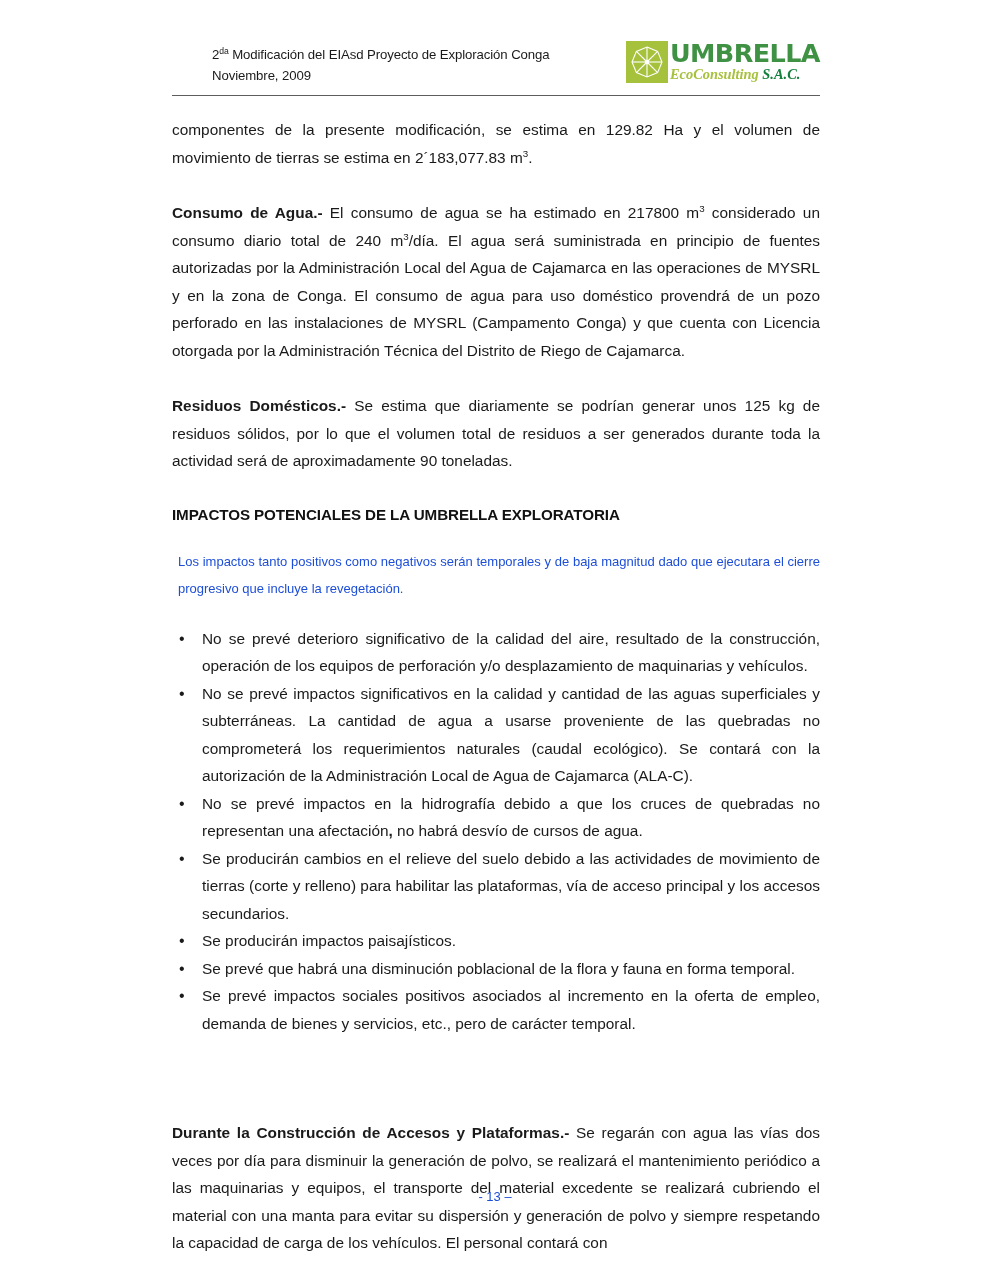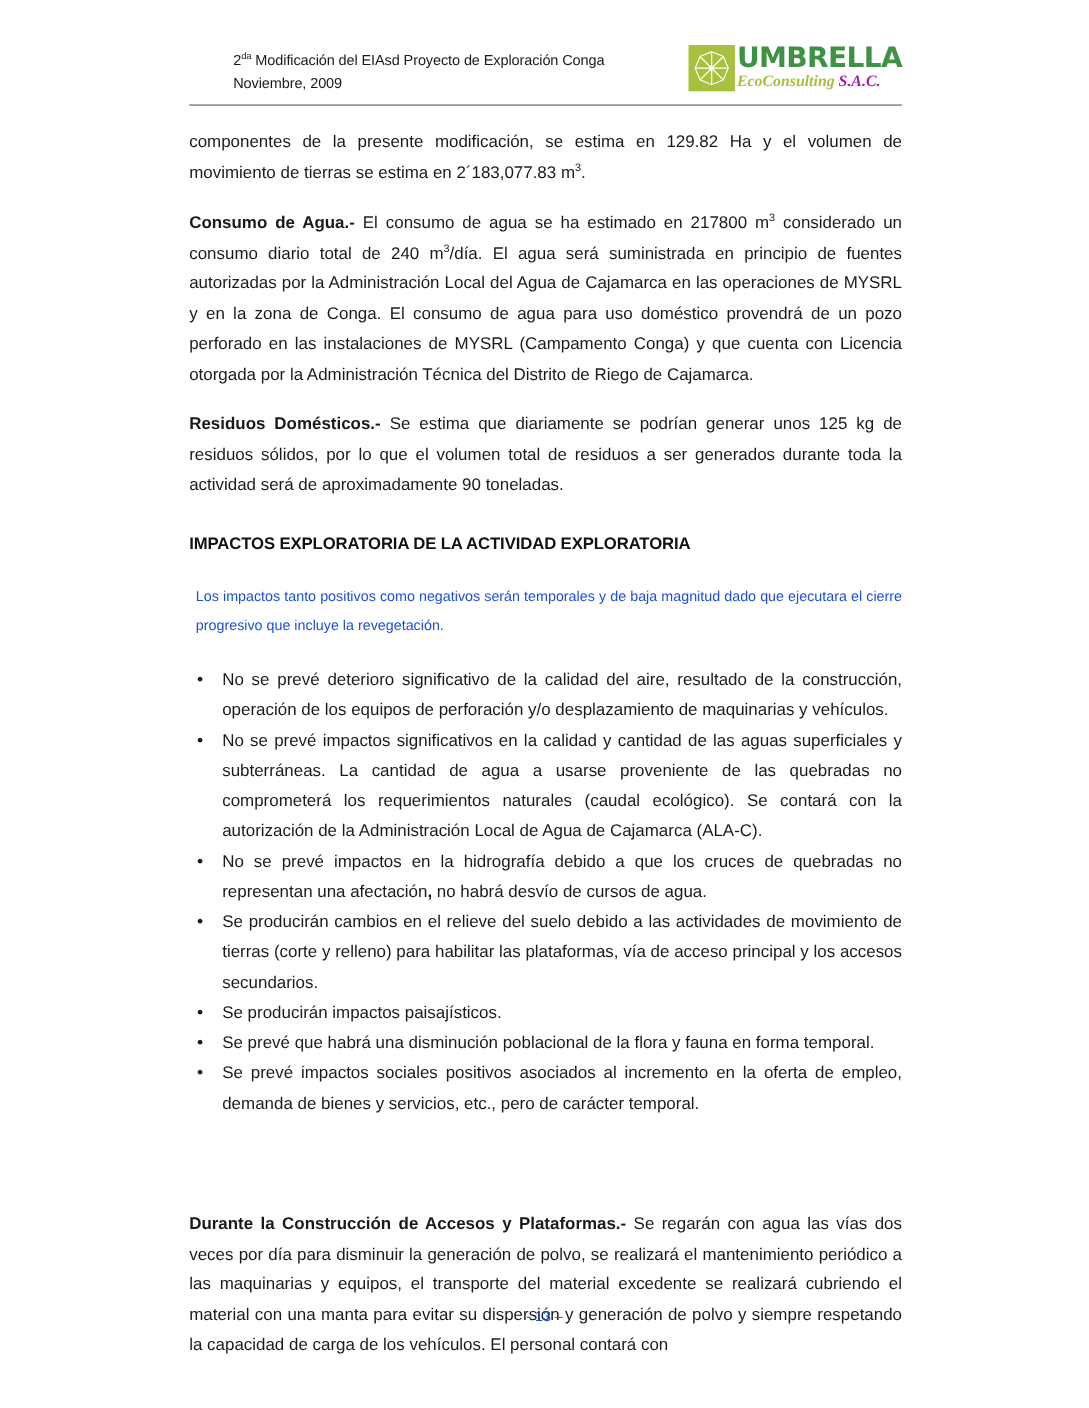--- a/index.html
+++ b/index.html
@@ -87,21 +87,21 @@
   .logo-sub {
     font-family: "Liberation Serif", serif;
     font-size: 14.4px;
     font-style: italic;
     font-weight: bold;
     line-height: 1.15;
     margin-top: 1px;
     white-space: nowrap;
   }
   .logo-sub .eco { color: #a6c13c; margin-top: 12px; }
-  .logo-sub .sac { color: #a21caf; }
+  .logo-sub .sac { color: #15803d; }
 
   .header-rule {
     position: absolute;
     left: 0;
     top: 51px;
     width: 648px;
     height: 0;
     border-top: 1.6px solid #5d5d5d;
   }
 
@@ -114,21 +114,21 @@
   }
 
   p.para {
     margin: 0 0 0 0;
     font-size: 15.4px;
     line-height: 27.5px;
     text-align: justify;
     text-justify: inter-word;
     color: #1a1a1a;
   }
-  p.para + p.para { margin-top: 18px; }
+  p.para + p.para { margin-top: 28px; }
 
   .sp-after-first { margin-bottom: 18px; }
 
   b, .bold { font-weight: bold; }
 
   sup.num {
     font-size: 9.8px;
     vertical-align: super;
     line-height: 0;
   }
@@ -233,21 +233,21 @@
     <div class="body-area">
 
       <p class="para sp-after-first"><span>componentes de la presente modificación, se estima en 129.82 Ha y el volumen de movimiento de tierras se estima en  2´183,077.83 m</span><sup class="num">3</sup><span>.</span></p>
 
       <p class="para"><b>Consumo de Agua.-</b><span> El consumo de agua se ha estimado en 217800 m</span><sup class="num">3</sup><span> considerado un consumo diario total de 240 m</span><sup class="num">3</sup><span>/día. El agua será suministrada en principio de fuentes autorizadas por la Administración Local del Agua de Cajamarca en las operaciones de MYSRL y en la zona de Conga. El consumo de agua para uso doméstico provendrá de un pozo perforado en las instalaciones de MYSRL (Campamento Conga) y que cuenta con Licencia otorgada por la Administración Técnica del Distrito de Riego de Cajamarca.</span></p>
 
       <p class="para"><b>Residuos Domésticos.-</b><span> Se estima que diariamente se podrían generar unos 125 kg de residuos sólidos, por lo que el volumen total de residuos a ser generados durante toda la actividad será de aproximadamente 90 toneladas.</span></p>
 
       <div class="gap-26"></div>
 
-      <h2 class="section-head">IMPACTOS EXPLORATORIA DE LA ACTIVIDAD EXPLORATORIA</h2>
+      <h2 class="section-head">IMPACTOS POTENCIALES DE LA UMBRELLA EXPLORATORIA</h2>
 
       <div class="gap-20"></div>
 
       <p class="intro">Los impactos tanto positivos como negativos serán temporales y de baja magnitud dado que ejecutara el cierre  progresivo que incluye la revegetación.</p>
 
       <div class="gap-22"></div>
 
       <ul class="bullets">
         <li><span class="dot">•</span><span>No se prevé deterioro significativo de la calidad del aire, resultado de la construcción, operación de los equipos de perforación y/o desplazamiento de maquinarias y vehículos.</span></li>
 

